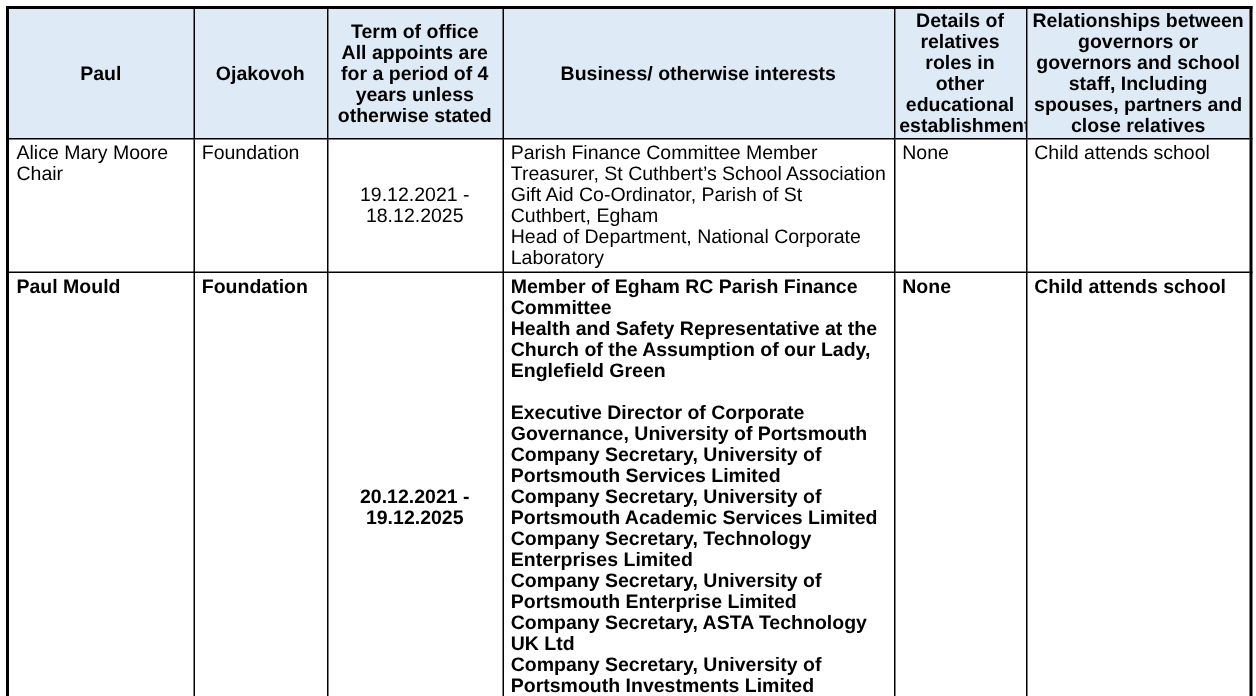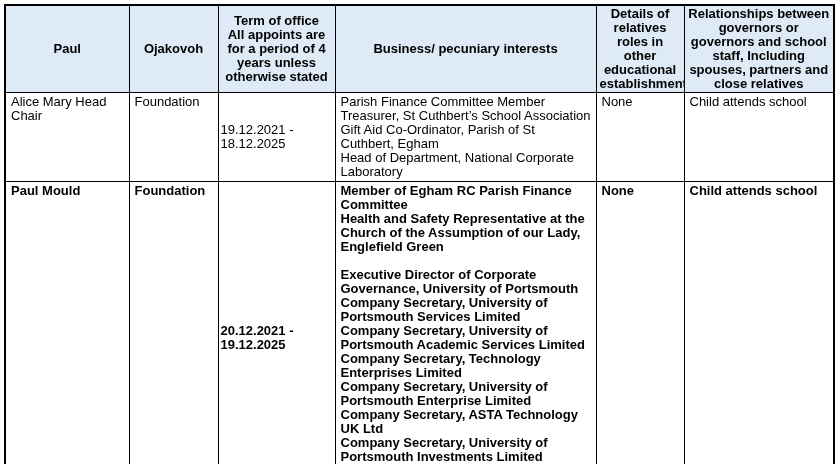--- a/index.html
+++ b/index.html
@@ -32,21 +32,21 @@
     text-align: center;
     vertical-align: middle;
     padding: 1px 3px;
   }
   table.gov-table td {
     text-align: left;
     vertical-align: top;
     padding: 2px 4px 2px 5px;
   }
   table.gov-table td.term-cell {
-    text-align: left;
+    text-align: center;
     vertical-align: middle;
     padding: 2px 2px;
     margin-left: 44px;
   }
   tr.r-header { height: 72px; }
   tr.r-0 { height: 70px; }
   tr.r-1 { height: 270px; font-weight: bold; }
   tr.r-2 { height: 43px; }
 </style>
 </head>
@@ -60,28 +60,28 @@
     <col style="width:261px">
     <col style="width:88px">
     <col style="width:150px">
   </colgroup>
   <thead>
     <tr class="r-header">
       <th>Paul</th>
       <th>Ojakovoh</th>
       <th>Term of office
 All appoints are for a period of 4 years unless otherwise stated</th>
-      <th>Business/ pecuniary interests</th>
+      <th>Business/ otherwise interests</th>
       <th>Details of relatives roles in other educational establishments</th>
       <th>Relationships between governors or governors and school staff, Including spouses, partners and close relatives</th>
     </tr>
   </thead>
   <tbody>
     <tr class="r-0">
-      <td>Alice Mary Head
+      <td>Alice Mary Moore
 Chair</td>
       <td>Foundation</td>
       <td class="term-cell">19.12.2021 -
 18.12.2025</td>
       <td>Parish Finance Committee Member
 Treasurer, St Cuthbert’s School Association
 Gift Aid Co-Ordinator, Parish of St Cuthbert, Egham
 Head of Department, National Corporate Laboratory</td>
       <td>None</td>
       <td>Child attends school</td>

